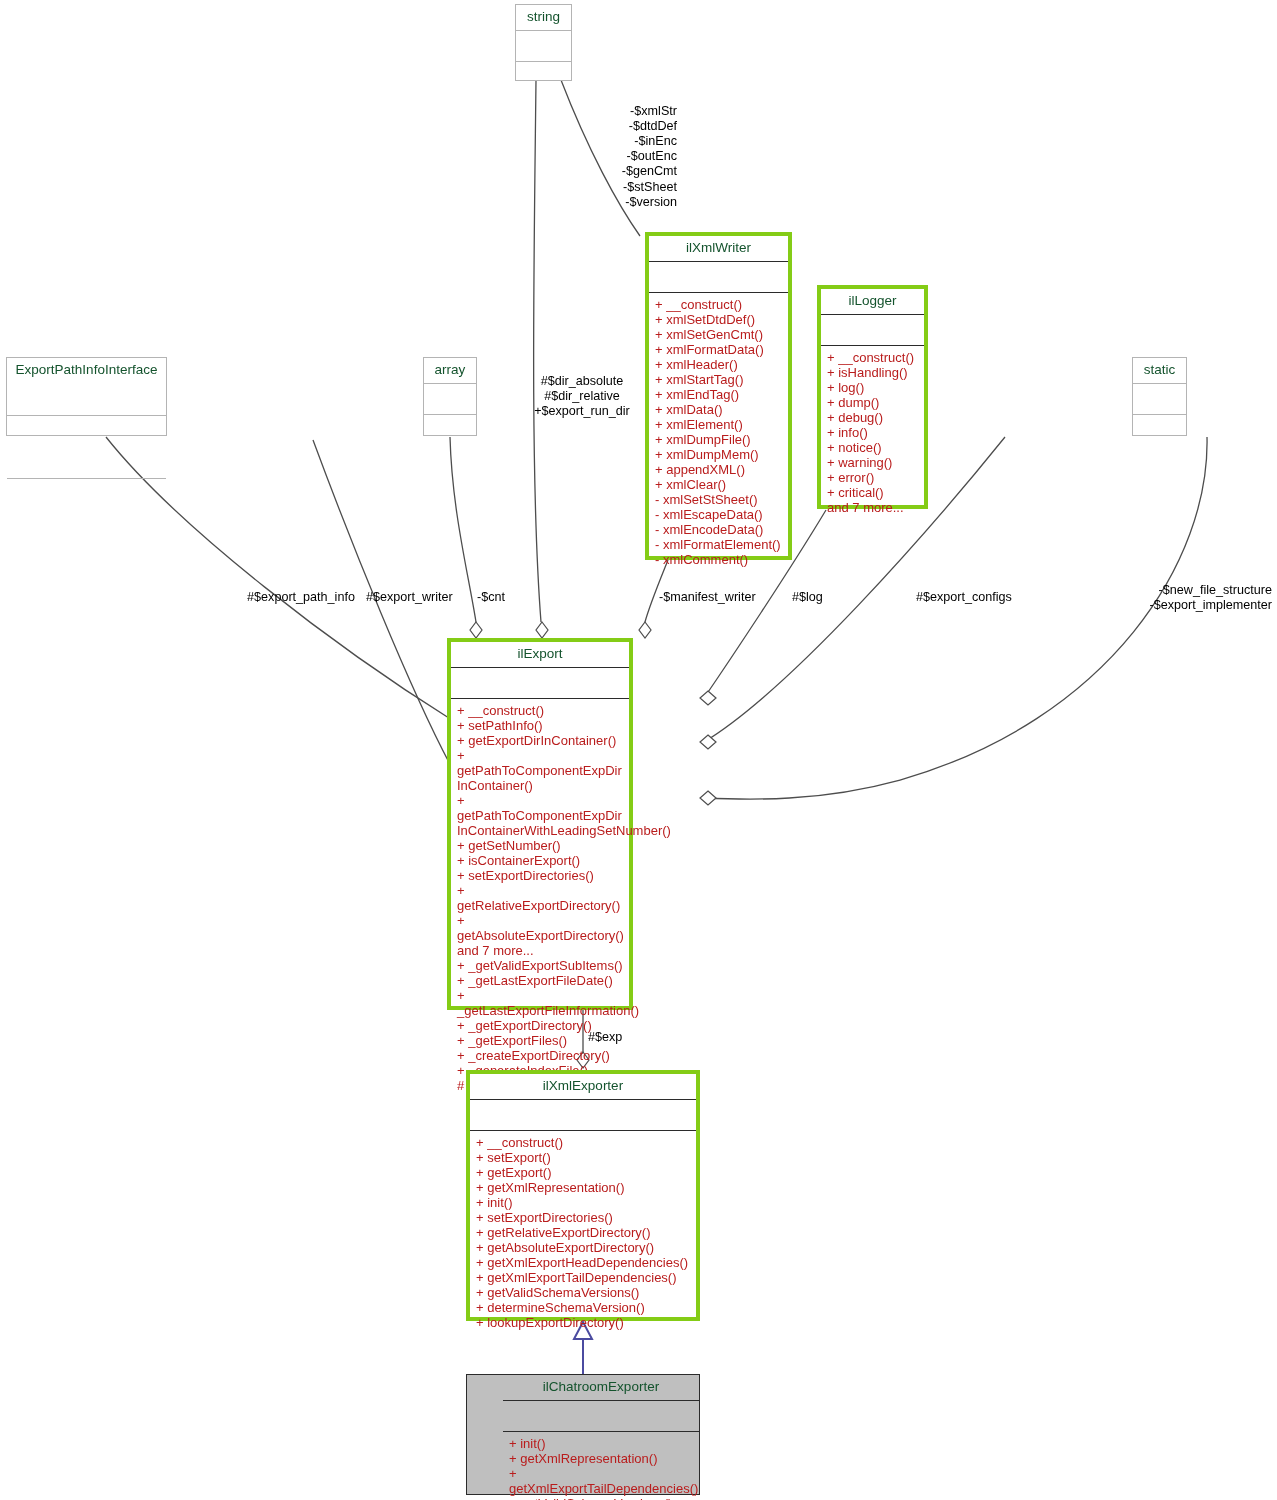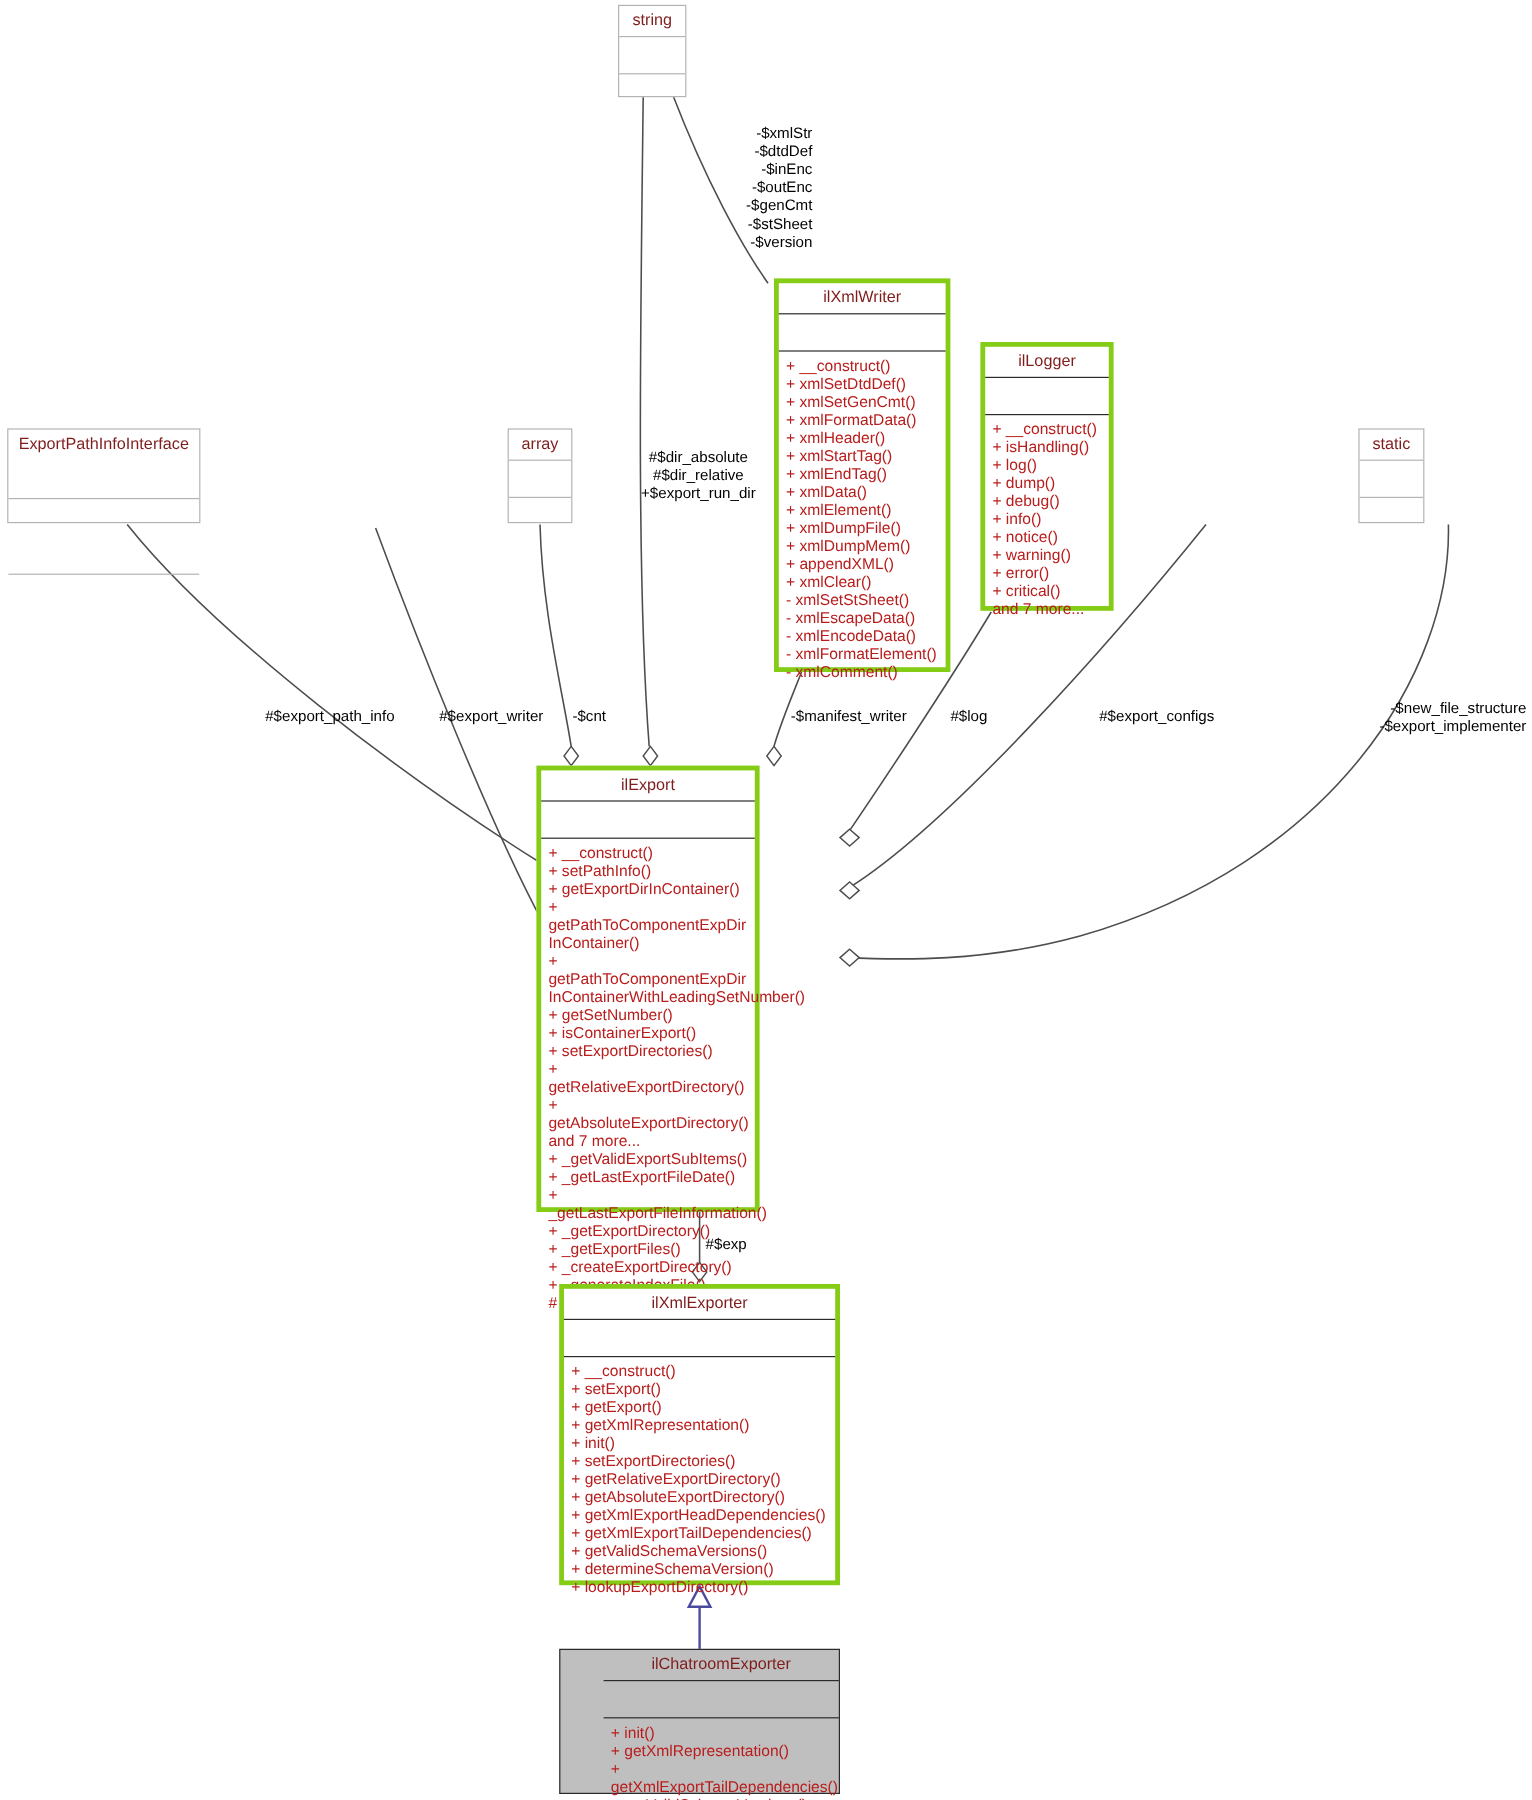--- a/index.html
+++ b/index.html
@@ -40,21 +40,21 @@
     border: 4px solid #84cc16;
     justify-content: space-between;
   }
   .umlbox.filled {
     background: #bfbfbf;
     border: 1px solid #2b2b2b;
   }
   .uml-title {
     text-align: center;
     font-size: 13.5px;
-    color: #7f1d1d;
+    color: #14532d;
     padding: 4px 4px 5px 4px;
     line-height: 1.16;
     white-space: pre-line;
   }
   .uml-sep-light {
     border-top: 1px solid #b4b4b4;
   }
   .uml-sep-dark {
     border-top: 1px solid #2b2b2b;
   }
@@ -256,21 +256,21 @@
 -$inEnc
 -$outEnc
 -$genCmt
 -$stSheet
 -$version</div>
 
   <div class="edgelabel center" style="left:522px; top:374px; width:120px;">#$dir_absolute
 #$dir_relative
 +$export_run_dir</div>
 
-  <div class="edgelabel left" style="left:221px; top:590px; width:160px;">#$export_path_info</div>
+  <div class="edgelabel left" style="left:221px; top:590px; width:160px;text-align:center;">#$export_path_info</div>
 
   <div class="edgelabel left" style="left:366px; top:590px; width:150px;">#$export_writer</div>
 
   <div class="edgelabel left" style="left:477px; top:590px; width:60px;">-$cnt</div>
 
   <div class="edgelabel left" style="left:659px; top:590px; width:130px;">-$manifest_writer</div>
 
   <div class="edgelabel left" style="left:792px; top:590px; width:70px;">#$log</div>
 
   <div class="edgelabel left" style="left:916px; top:590px; width:130px;">#$export_configs</div>

